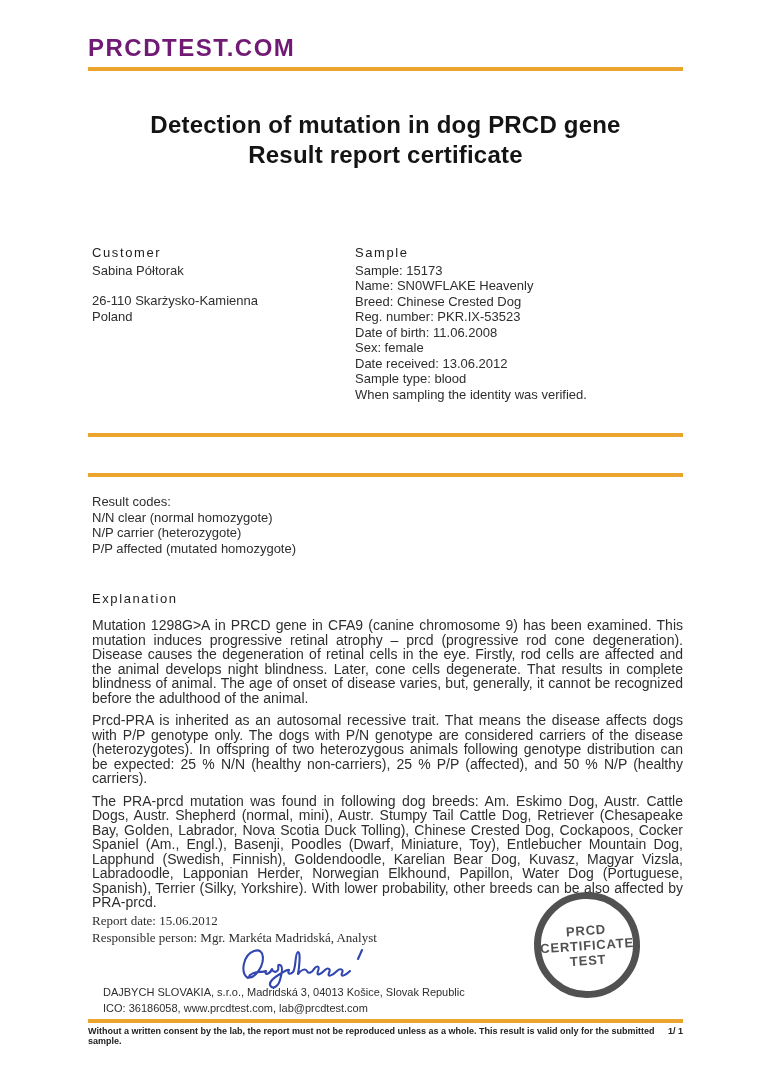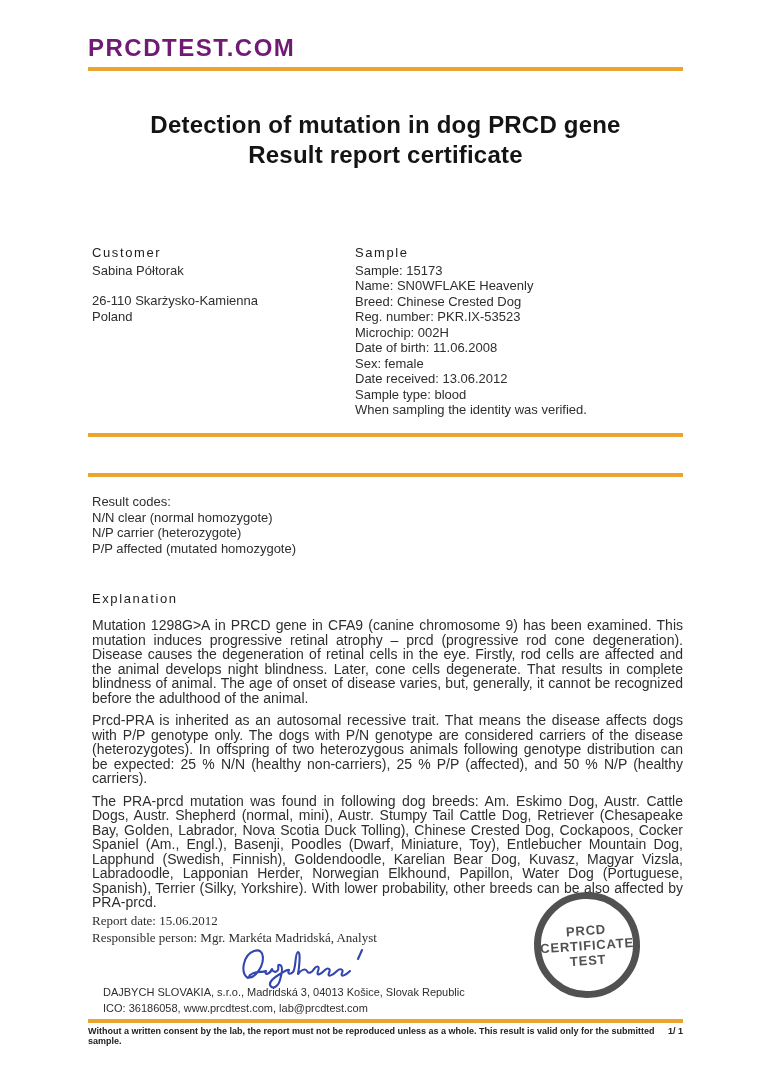--- a/index.html
+++ b/index.html
@@ -69,21 +69,20 @@
     <div class="addr">26-110 Skarżysko-Kamienna</div>
     <div>Poland</div>
   </div>
 
   <div class="sample">
     <div class="section-heading">Sample</div>
     <div>Sample: 15173</div>
     <div>Name: SN0WFLAKE Heavenly</div>
     <div>Breed: Chinese Crested Dog</div>
     <div>Reg. number: PKR.IX-53523</div>
-    <div>Microchip: 002H</div>
     <div>Date of birth: 11.06.2008</div>
     <div>Sex: female</div>
     <div>Date received: 13.06.2012</div>
     <div>Sample type: blood</div>
     <div>When sampling the identity was verified.</div>
   </div>
 
   <div class="rule rule-r1"></div>
   <div class="rule rule-r2"></div>
 

